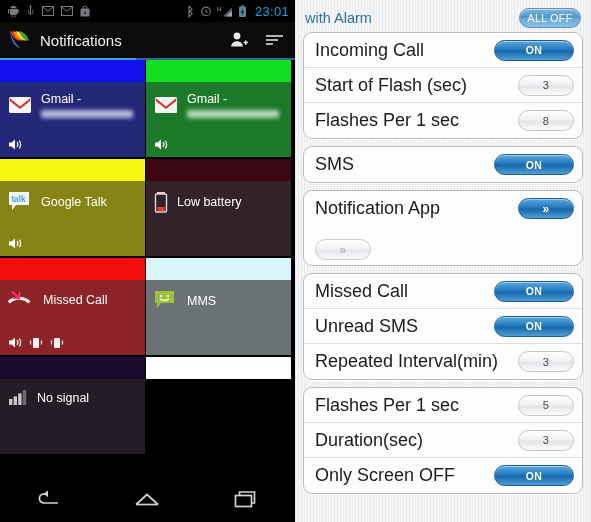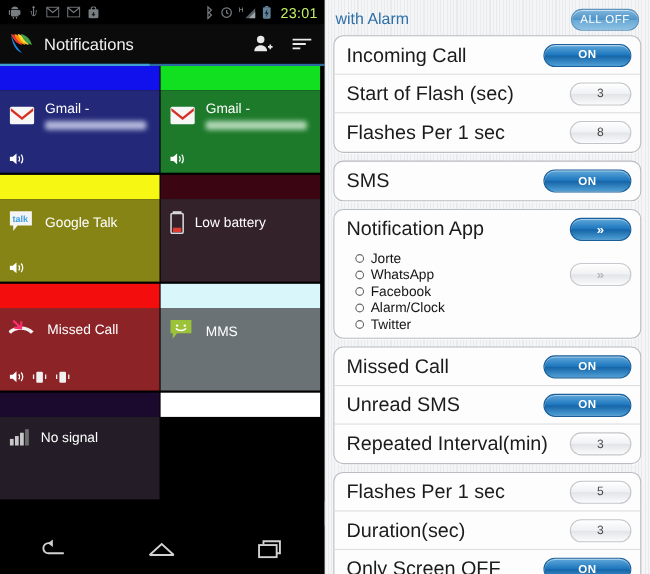--- a/index.html
+++ b/index.html
@@ -12,21 +12,21 @@
   .screen{position:relative;width:591px;height:522px;display:flex;}
 
   
   .phone{width:295px;height:522px;background:#000;position:relative;overflow:hidden;}
 
   .statusbar{height:22px;background:#000;display:flex;align-items:center;
              padding:0 6px 0 8px;box-sizing:border-box;}
   .sb-left{display:flex;align-items:center;gap:7px;flex:1;}
   .sb-right{display:flex;align-items:center;gap:5px;}
   .sb-ico{opacity:.78;display:block;}
-  .sb-clock{color:#bef264;font-size:13px;letter-spacing:.3px;margin-left:3px;}
+  .sb-clock{color:#0ea5e9;font-size:13px;letter-spacing:.3px;margin-left:3px;}
 
   .actionbar{height:36px;background:#0b0b0b;display:flex;align-items:center;
              padding:0 10px 0 8px;box-sizing:border-box;}
   .ab-logo{width:22px;height:20px;margin-right:10px;}
   .ab-title{color:#f2f2f2;font-size:15px;flex:1;}
   .ab-actions{display:flex;align-items:center;gap:16px;}
   .ab-underline{height:2px;background:#2a6c9e;}
   .ab-underline .seg{height:2px;background:#3f9fd4;width:46%;}
 
   .tilegrid{display:flex;flex-wrap:wrap;background:#000;}
@@ -352,42 +352,20 @@
         <span class="pill pill-on">ON</span>
       </div>
     </div>
 
     <div class="card">
       <div class="srow" style="border-bottom:none;">
         <span class="srow-label">Notification App</span>
         <span class="pill pill-chev">»</span>
       </div>
       <div class="applist">
-        <div class="radios">
-          <div class="radio-item">
-            <span class="radio-dot"></span>
-            <span class="radio-label">Jorte</span>
-          </div>
-          <div class="radio-item">
-            <span class="radio-dot"></span>
-            <span class="radio-label">WhatsApp</span>
-          </div>
-          <div class="radio-item">
-            <span class="radio-dot"></span>
-            <span class="radio-label">Facebook</span>
-          </div>
-          <div class="radio-item">
-            <span class="radio-dot"></span>
-            <span class="radio-label">Alarm/Clock</span>
-          </div>
-          <div class="radio-item">
-            <span class="radio-dot"></span>
-            <span class="radio-label">Twitter</span>
-          </div>
-        </div>
         <div class="applist-right">
           <span class="pill pill-chev-dim">»</span>
         </div>
       </div>
     </div>
 
     <div class="card">
       <div class="srow">
         <span class="srow-label">Missed Call</span>
         <span class="pill pill-on">ON</span>

